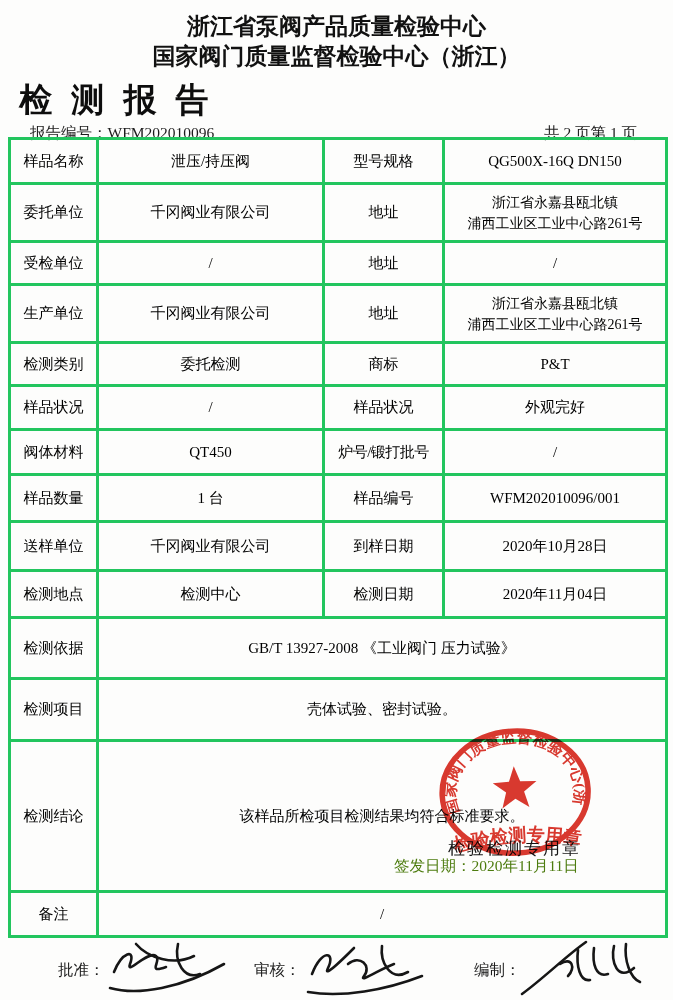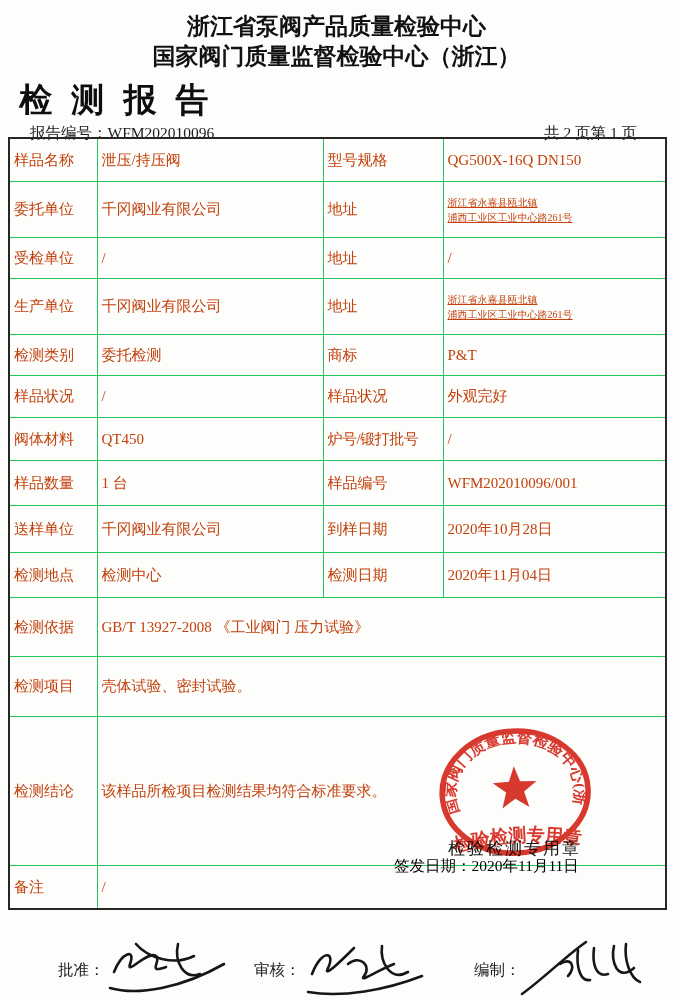--- a/index.html
+++ b/index.html
@@ -24,38 +24,38 @@
   .meta-left  { position:absolute; left:30px; top:2px; }
   .meta-right { position:absolute; right:36px; top:2px; }
   .meta-right span { }
   
   table.report {
     position:absolute; left:8px; top:137px; width:657px;
     border-collapse:collapse; table-layout:fixed;
     border:2px solid #262626;
   }
   table.report td {
-    border:1px solid #22c55e; vertical-align:middle;
-    font-size:15px; padding:0 4px; overflow:hidden; color:#c2410c;
+    border:3px solid #22c55e; text-align:center; vertical-align:middle;
+    font-size:15px; padding:0 4px; overflow:hidden; color:#000000;
   }
   td.sm { font-size:13.5px; letter-spacing:-0.5px; }
   td.topleft { text-align:left; vertical-align:top; padding:12px 10px 0 14px; }
-  .addr { font-size:10px; line-height:1.5;text-decoration:underline; }
+  .addr { font-size:14px; line-height:1.5; }
   .r1  td{height:42px} .r2 td{height:55px} .r3 td{height:40px} .r4 td{height:55px}
   .r5  td{height:40px} .r6 td{height:41px} .r7 td{height:42px} .r8 td{height:44px}
   .r9  td{height:46px} .r10 td{height:44px} .r11 td{height:58px} .r12 td{height:59px}
   .r13 td{height:148px} .r14 td{height:42px}
   
   .stamp-caption-black {
     position:absolute; left:448px; top:837px; z-index:1;
     font-size:17px; letter-spacing:2px; color:#151515; white-space:nowrap;
   }
   .issue-date {
     position:absolute; left:394px; top:856px; z-index:1;
-    font-size:15.5px; white-space:nowrap; color:#000000;
+    font-size:15.5px; white-space:nowrap; color:#4d7c0f;
   }
   .stamp {
     position:absolute; left:430px; top:714px; width:176px; height:152px;
     z-index:2; mix-blend-mode:multiply; opacity:0.92; transform:rotate(-3deg);
   }
   
   .footer-sign { position:absolute; left:6px; top:936px; width:673px; height:64px; }
   .sig-group { position:absolute; top:0; height:64px; }
   .sig-approve { left:52px; } .sig-review { left:248px; } .sig-prepare { left:468px; }
   .sig-label { position:absolute; left:0; top:24px; font-size:15.5px; white-space:nowrap; }

